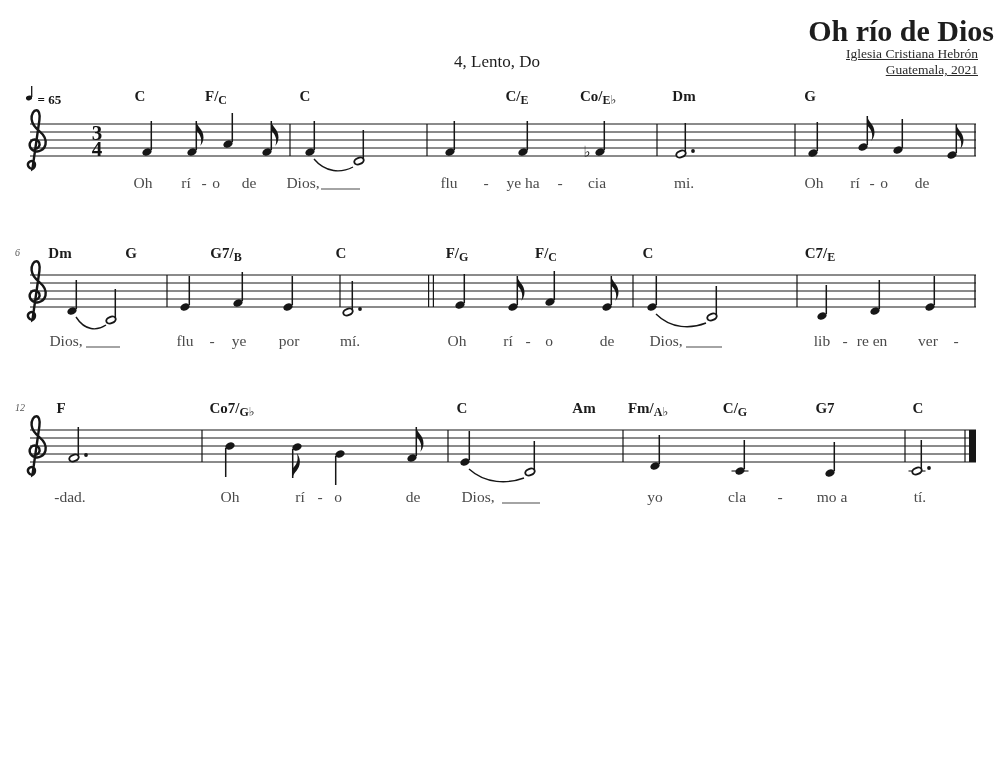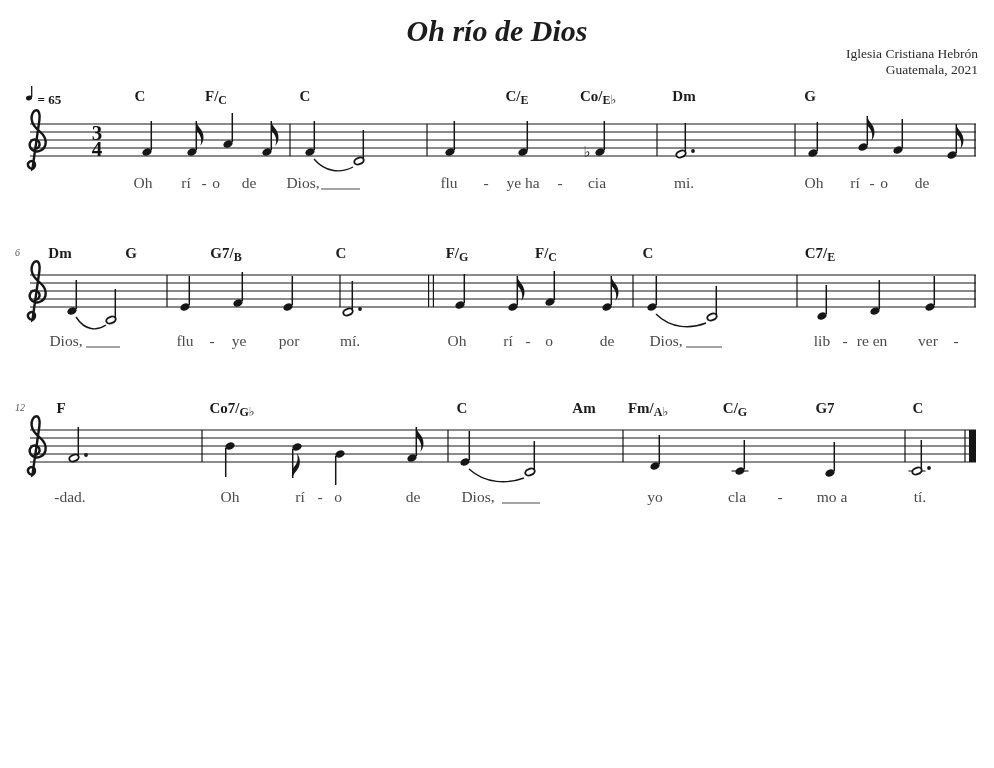--- a/index.html
+++ b/index.html
@@ -1,39 +1,40 @@
 <!DOCTYPE html>
 <html><head>
 <meta charset="utf-8">
 <style>
   html,body{margin:0;padding:0;background:#ffffff;}
   .page{position:relative;width:994px;height:768px;background:#ffffff;overflow:hidden;
         font-family:"Liberation Serif","DejaVu Serif",serif;}
-  .title{position:absolute;top:14px;left:0;right:0;text-align:center;
-         font-size:30px;font-weight:bold;font-style:italic;color:#1d1d1d;}
+  .title{position:absolute;top:14px;left:0;right:0;text-align:right;
+         font-size:30px;font-weight:bold;color:#1d1d1d;}
   .subtitle{position:absolute;top:52px;left:0;right:0;text-align:center;
             font-size:17px;color:#1d1d1d;}
   .attribution{position:absolute;top:46px;right:16px;text-align:right;
-               font-size:13.5px;line-height:16px;color:#2a2a2a;}
+               font-size:13.5px;line-height:16px;color:#2a2a2a;text-decoration:underline;}
   svg#score{position:absolute;top:0;left:0;}
   text{font-family:"Liberation Serif","DejaVu Serif",serif;}
   .chord{font-size:15px;font-weight:bold;fill:#1b1b1b;}
   .bassnote{font-size:12px;}
   .flatchar{font-family:"DejaVu Sans",sans-serif;}
   .lyric{font-size:15.5px;fill:#4a4a4a;}
   .timesig{font-size:21px;font-weight:bold;fill:#141414;}
   .measure-num{font-size:10px;font-style:italic;fill:#555555;}
   .tempo{font-size:13px;font-weight:bold;fill:#141414;}
   .acc{font-size:15px;fill:#141414;font-family:"DejaVu Sans",sans-serif;}
 </style>
 </head>
 <body>
 
 <div class="page">
   <div class="title">Oh río de Dios</div>
+  <div class="subtitle">4, Lento, Do</div>
   <div class="attribution">
     <div>Iglesia Cristiana Hebrón</div>
     <div>Guatemala, 2021</div>
   </div>
   <svg id="score" width="994" height="768" viewBox="0 0 994 768">
       <g>
         <line x1="30" x2="976" y1="124" y2="124" stroke="#161616" stroke-width="1"></line>
         <line x1="30" x2="976" y1="132" y2="132" stroke="#161616" stroke-width="1"></line>
         <line x1="30" x2="976" y1="140" y2="140" stroke="#161616" stroke-width="1"></line>
         <line x1="30" x2="976" y1="148" y2="148" stroke="#161616" stroke-width="1"></line>

